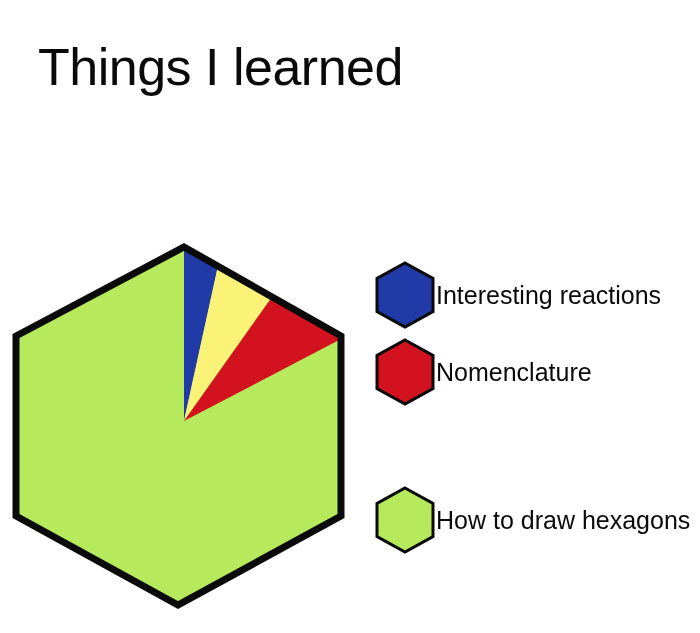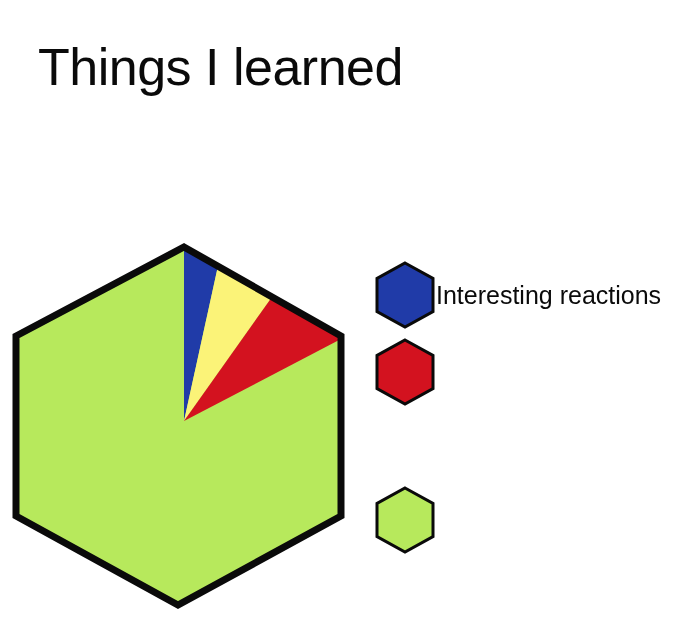--- a/index.html
+++ b/index.html
@@ -122,24 +122,26 @@
       <svg class="legend-swatch" viewBox="0 0 62 70">
         <polygon points="31,3 59,18.5 59,51.5 31,67 3,51.5 3,18.5" fill="#203BA8" stroke="#0A0A0A" stroke-width="3"></polygon>
       </svg>
       <span class="legend-label">Interesting reactions</span>
     </div>
 
     <div class="legend-row r1">
       <svg class="legend-swatch" viewBox="0 0 62 70">
         <polygon points="31,3 59,18.5 59,51.5 31,67 3,51.5 3,18.5" fill="#D3121F" stroke="#0A0A0A" stroke-width="3"></polygon>
       </svg>
+      <span class="legend-label">Nomenclature</span>
     </div>
 
 
     <div class="legend-row r3">
       <svg class="legend-swatch" viewBox="0 0 62 70">
         <polygon points="31,3 59,18.5 59,51.5 31,67 3,51.5 3,18.5" fill="#B7E95C" stroke="#0A0A0A" stroke-width="3"></polygon>
       </svg>
+      <span class="legend-label">How to draw hexagons</span>
     </div>
 
   </div>
 
 </div>
 
 </body></html>

